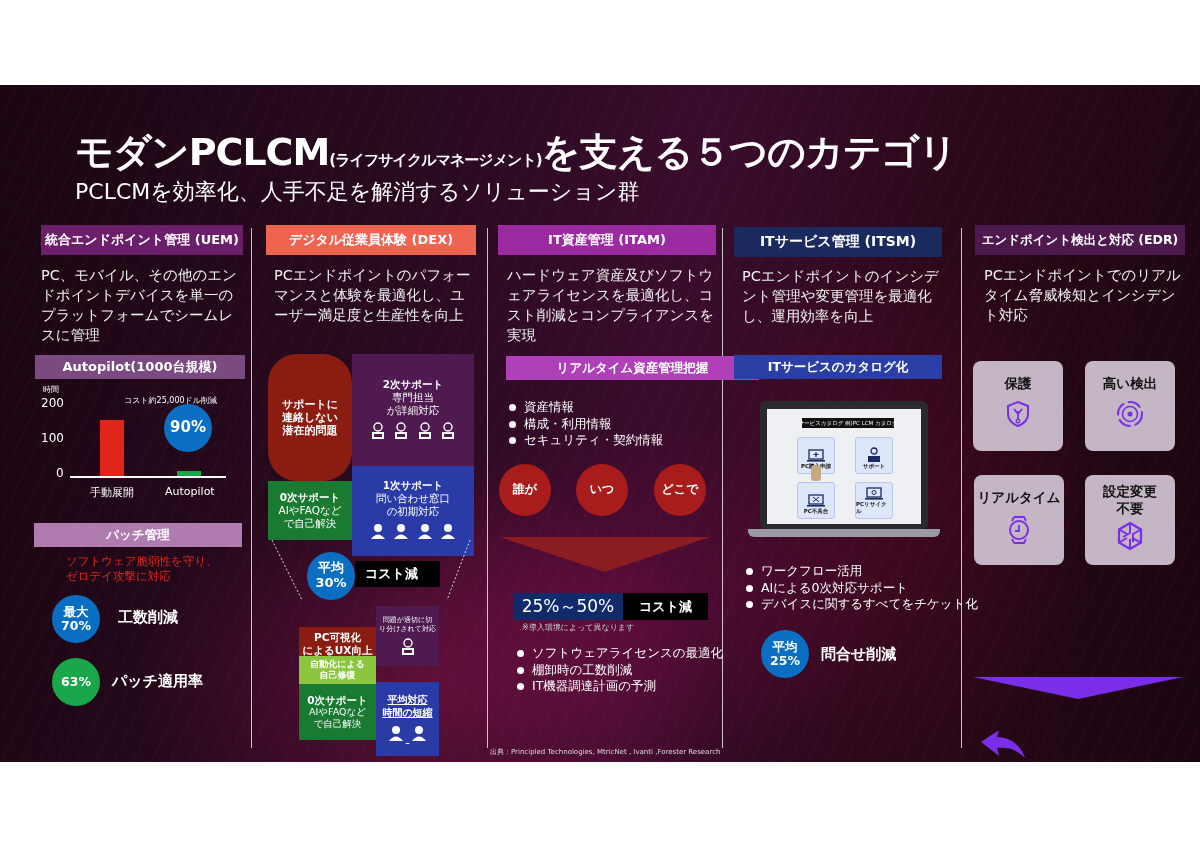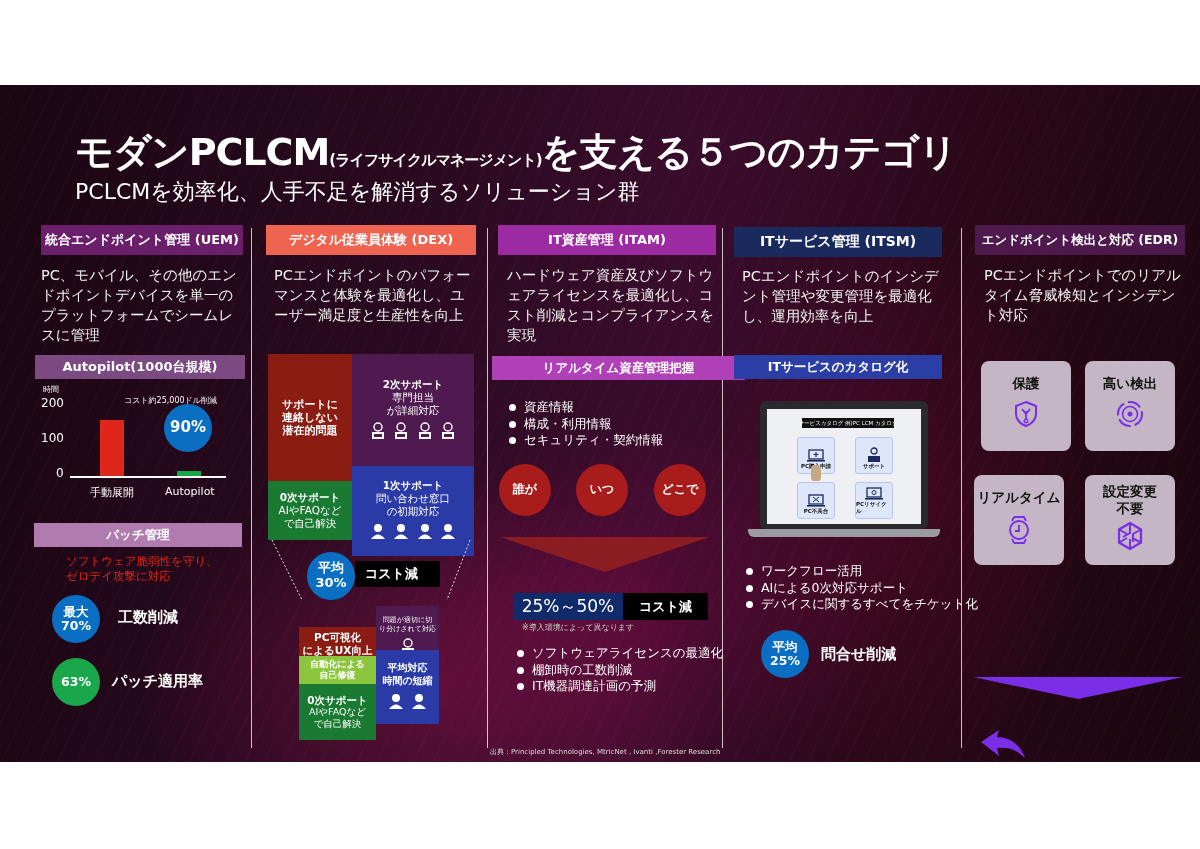--- a/index.html
+++ b/index.html
@@ -77,21 +77,21 @@
   <div class="abs" style="left:118px;top:523px;color:#fff;font-weight:bold;font-size:15px;">工数削減</div>
   <div class="abs circle" style="left:52px;top:573px;width:48px;height:48px;background:#1aa64a;font-size:12.5px;">63%</div>
   <div class="abs" style="left:112px;top:587px;color:#fff;font-weight:bold;font-size:15px;">パッチ適用率</div>
 
   <div class="abs" style="left:266px;top:140px;width:210px;">
     <div class="cat-head" style="background:#ee6450">デジタル従業員体験 (DEX)</div>
     <div class="desc" style="margin-top:10px;padding-left:8px;">PCエンドポイントのパフォーマンスと体験を最適化し、ユーザー満足度と生産性を向上</div>
   </div>
 
   <div class="abs" style="left:268px;top:269px;width:206px;height:186px;">
-    <div class="cell" style="left:0;top:0;width:84px;height:127px;background:#8a1c12;font-weight:bold;font-size:11px;">
+    <div class="cell" style="left:0;top:0;width:84px;height:127px;background:#8a1c12;font-weight:bold;font-size:11px;border-radius:29px;">
       <span>サポートに</span>
       <span>連絡しない</span>
       <span>潜在的問題</span>
     </div>
     <div class="cell" style="left:84px;top:0;width:122px;height:112px;background:#4e1a50;">
       <b>2次サポート</b>
       <span>専門担当</span>
       <span>が詳細対応</span>
       <div style="margin-top:5px;">
         <svg class="person" viewBox="0 0 16 18">
@@ -173,41 +173,41 @@
     </div>
     <div class="cell" style="left:77px;top:0;width:63px;height:60px;background:#4e1a50;font-size:7px;line-height:9px;">
       <span>問題が適切に切</span>
       <span>り分けされて対応</span>
       <svg class="person" style="margin-top:4px;" viewBox="0 0 16 18">
           <circle cx="8" cy="5" r="4" fill="none" stroke="#fff" stroke-width="1.4"></circle>
           <rect x="2" y="10" width="12" height="7" fill="#fff"></rect>
           <rect x="4" y="12" width="8" height="3" fill="#4e1a50"></rect>
         </svg>
     </div>
-    <div class="cell" style="left:77px;top:44px;width:63px;height:74px;background:#2a3aa6;font-weight:bold;font-size:10px;">
+    <div class="cell" style="left:77px;top:76px;width:63px;height:74px;background:#2a3aa6;font-weight:bold;font-size:10px;text-decoration:underline;">
       <span>平均対応</span>
       <span>時間の短縮</span>
       <div style="margin-top:5px;">
         <svg class="person" viewBox="0 0 16 18">
             <circle cx="8" cy="6" r="4" fill="#fff"></circle>
             <path d="M1 17 Q8 8 15 17Z" fill="#fff"></path>
           </svg>
         <svg class="person" viewBox="0 0 16 18">
             <circle cx="8" cy="6" r="4" fill="#fff"></circle>
             <path d="M1 17 Q8 8 15 17Z" fill="#fff"></path>
           </svg>
       </div>
     </div>
   </div>
 
   <div class="abs" style="left:498px;top:140px;width:218px;">
     <div class="cat-head" style="background:#9c2aa0">IT資産管理 (ITAM)</div>
     <div class="desc" style="margin-top:10px;padding-left:9px;">ハードウェア資産及びソフトウェアライセンスを最適化し、コスト削減とコンプライアンスを実現</div>
   </div>
-  <div class="abs subhead" style="left:492px;top:271px;width:253px;background:#b040b8;">リアルタイム資産管理把握</div>
+  <div class="abs subhead" style="left:506px;top:271px;width:253px;background:#b040b8;">リアルタイム資産管理把握</div>
   <ul class="abs bul" style="left:507px;top:314px;">
     <li>資産情報</li>
     <li>構成・利用情報</li>
     <li>セキュリティ・契約情報</li>
   </ul>
   <div class="abs circle" style="left:499px;top:379px;width:52px;height:52px;background:#a81c1c;font-size:12px;">誰が</div>
   <div class="abs circle" style="left:576px;top:379px;width:52px;height:52px;background:#a81c1c;font-size:12px;">いつ</div>
   <div class="abs circle" style="left:654px;top:379px;width:52px;height:52px;background:#a81c1c;font-size:12px;">どこで</div>
   <svg class="abs" style="left:500px;top:452px;" width="210" height="40">
     <polygon points="0,0 210,0 105,35" fill="#8a1c22"></polygon>
@@ -276,21 +276,21 @@
     <span>平均</span>
     <span>25%</span>
   </div>
   <div class="abs" style="left:821px;top:560px;color:#fff;font-weight:bold;font-size:15px;text-align:right;">問合せ削減</div>
 
   <div class="abs" style="left:975px;top:140px;width:210px;">
     <div class="cat-head" style="background:#4e1a4e;font-size:12.5px;">エンドポイント検出と対応 (EDR)</div>
     <div class="desc" style="margin-top:10px;padding-left:9px;">PCエンドポイントでのリアルタイム脅威検知とインシデント対応</div>
   </div>
 
-  <div class="edr-card" style="left:973px;top:276px;margin-left:8px;">
+  <div class="edr-card" style="left:973px;top:276px;">
     <span>保護</span>
     <svg width="26" height="28" viewBox="0 0 26 28">
         <path d="M13 2 L23 6 V14 C23 20 18 24 13 26 C8 24 3 20 3 14 V6Z" fill="none" stroke="#7a2ee8" stroke-width="2"></path>
         <path d="M13 20 V11 M13 14 L9 9 M13 14 L17 9" stroke="#7a2ee8" stroke-width="1.8" fill="none"></path>
         <circle cx="13" cy="21" r="1.8" fill="none" stroke="#7a2ee8" stroke-width="1.4"></circle>
       </svg>
   </div>
   <div class="edr-card" style="left:1085px;top:276px;">
     <span>高い検出</span>
     <svg width="28" height="28" viewBox="0 0 28 28">

